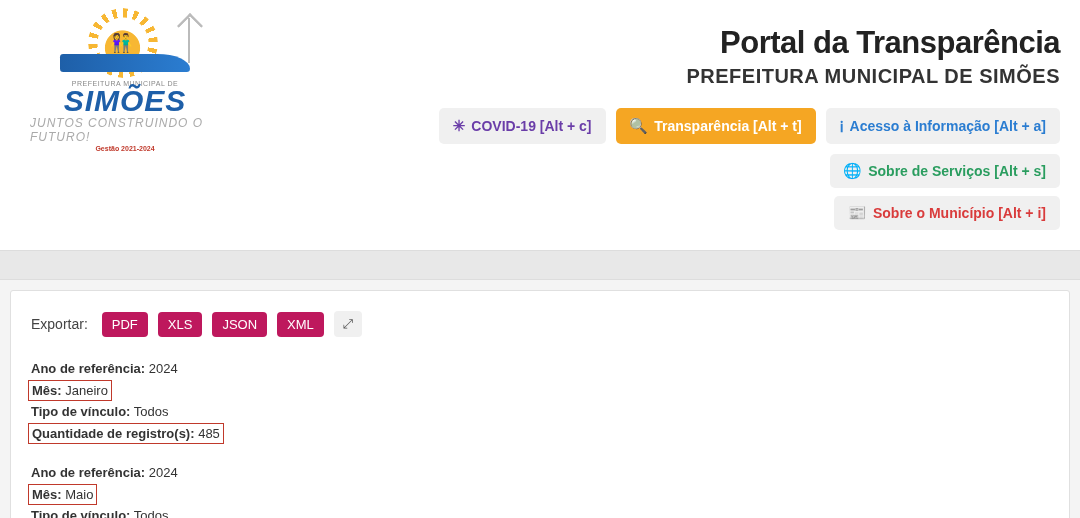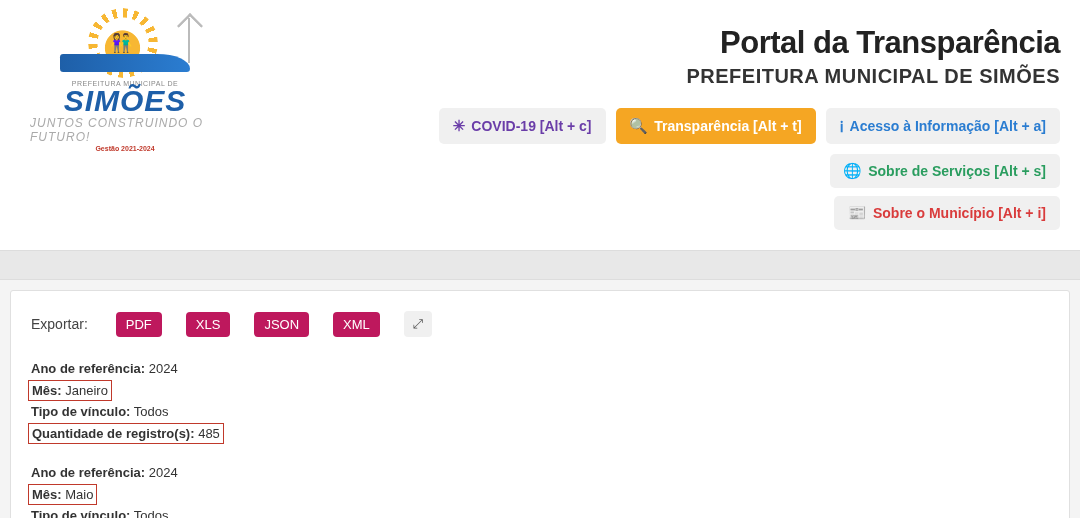--- a/index.html
+++ b/index.html
@@ -150,21 +150,21 @@
       margin-bottom: 22px;
     }
     .panel-title {
       font-size: 23px;
       font-weight: 400;
       color: #333;
     }
     .export-area {
       display: flex;
       align-items: center;
-      gap: 24px;
+      gap: 10px;
     }
     .export-label { font-size: 14px; color: #444; margin-right: 4px; }
     .export-btn {
       background: #be185d;
       color: #fff;
       padding: 5px 10px;
       border-radius: 4px;
       font-size: 13px;
       font-weight: 500;
       cursor: pointer;

